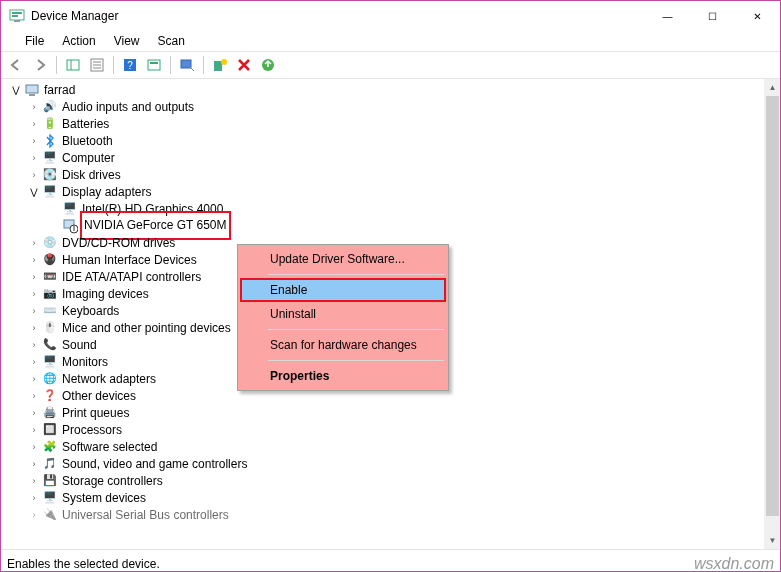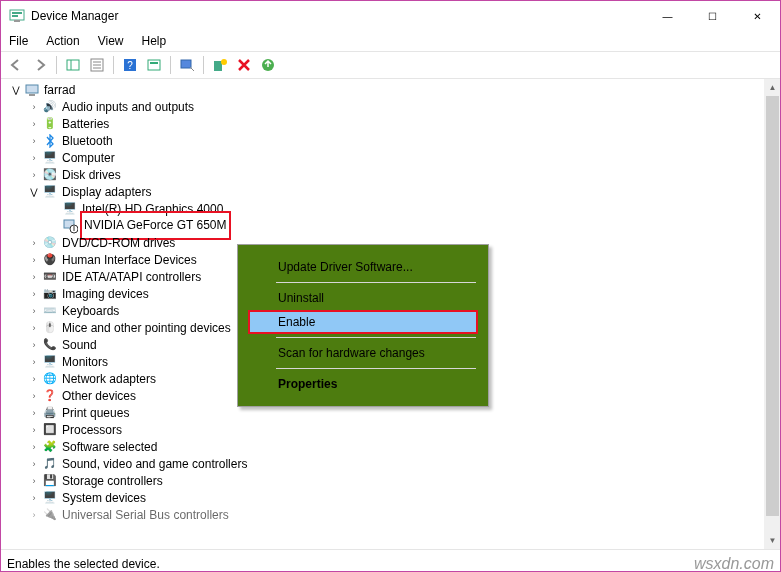--- a/index.html
+++ b/index.html
@@ -31,21 +31,21 @@
   .win-btns { display: flex; }
   .win-btn {
     width: 45px; height: 30px;
     display: flex; align-items: center; justify-content: center;
     font-family: "Segoe UI Symbol", sans-serif;
     font-size: 10px;
   }
   .menubar {
     display: flex;
     gap: 2px;
-    padding: 2px 0;
+    padding: 2px 16px;
     height: 20px;
     align-items: center;
   }
   .menubar span { padding: 2px 8px; }
   .toolbar {
     display: flex;
     align-items: center;
     height: 28px;
     padding: 2px 4px;
     border-top: 1px solid #e5e5e5;
@@ -118,25 +118,25 @@
     margin-left: -2px;
     line-height: 13px;
     height: 29px;
     display: inline-flex;
     align-items: center;
   }
   .context-menu {
     position: absolute;
     left: 236px;
     top: 165px;
-    width: 252px;
-    background: #4d7c0f;
+    width: 212px;
+    background: #fca5a5;
     border: 1px solid #a0a0a0;
     box-shadow: 3px 3px 3px rgba(0,0,0,.25);
-    padding: 10px;
+    padding: 2px;
     z-index: 10;
   }
   .cm-item {
     padding: 5px 10px 5px 30px;
     font-size: 12px;
   }
   .cm-sep {
     height: 1px;
     background: #d7d7d7;
     margin: 3px 2px 3px 28px;
@@ -177,21 +177,21 @@
     <div class="win-btn">—</div>
     <div class="win-btn">☐</div>
     <div class="win-btn">✕</div>
   </div>
 </div>
 
 <div class="menubar">
   <span>File</span>
   <span>Action</span>
   <span>View</span>
-  <span>Help</span>
+  <span>Scan</span>
 </div>
 
 <div class="toolbar">
   <div class="tb-btn">
       <svg width="16" height="16">
         <path d="M10 3 L4 8 L10 13" fill="none" stroke="#888" stroke-width="2"></path>
       </svg>
     </div>
   <div class="tb-btn">
       <svg width="16" height="16">
@@ -403,22 +403,22 @@
       </div>
     <div class="node indent-1" style="opacity:.6">
         <span class="arrow">›</span>
         <span class="node-icon">🔌</span>
         <span>Universal Serial Bus controllers</span>
       </div>
 
     <div class="context-menu">
       <div class="cm-item">Update Driver Software...</div>
       <div class="cm-sep"></div>
+      <div class="cm-item cm-highlight">Enable</div>
       <div class="cm-item">Uninstall</div>
-      <div class="cm-item cm-highlight">Enable</div>
       <div class="cm-sep"></div>
       <div class="cm-item">Scan for hardware changes</div>
       <div class="cm-sep"></div>
       <div class="cm-item cm-bold">Properties</div>
     </div>
 
   </div>
 
   <div class="scrollbar">
     <div class="sb-btn">▲</div>

